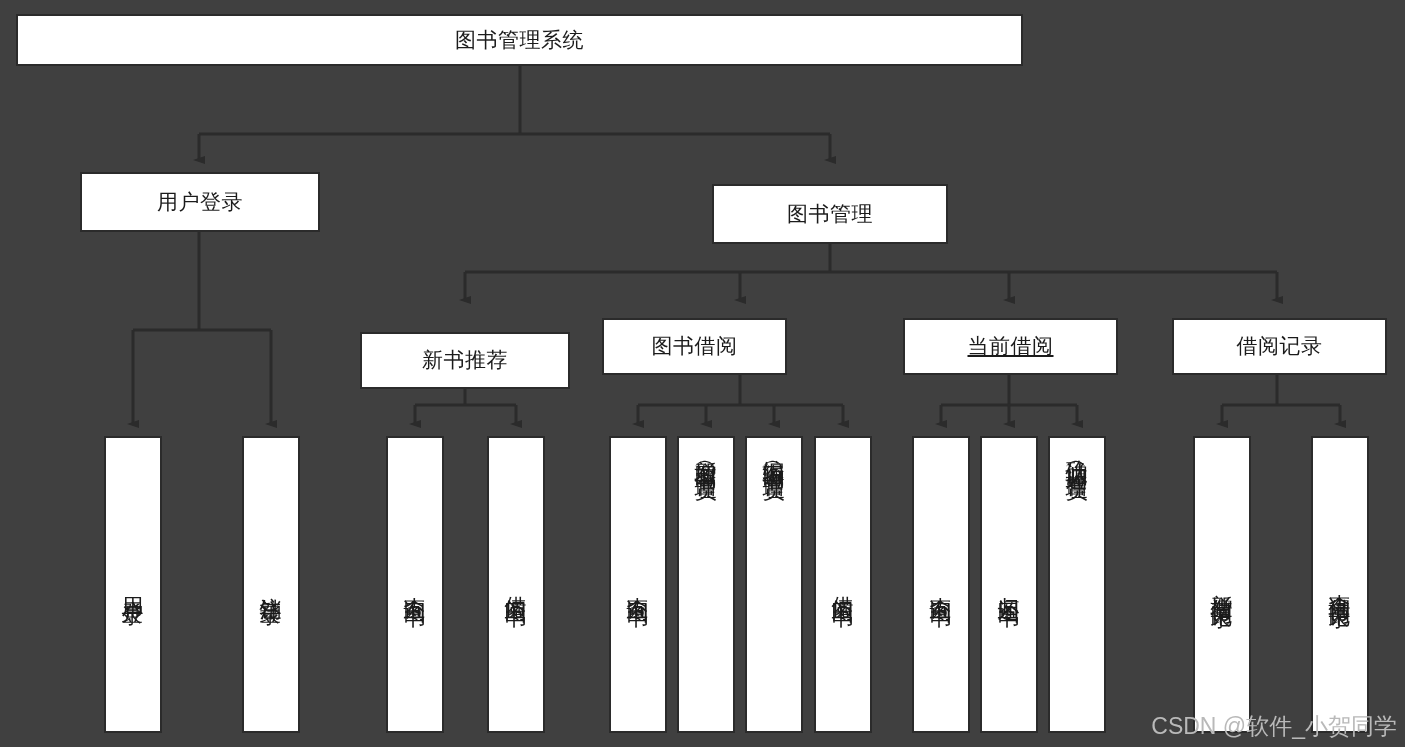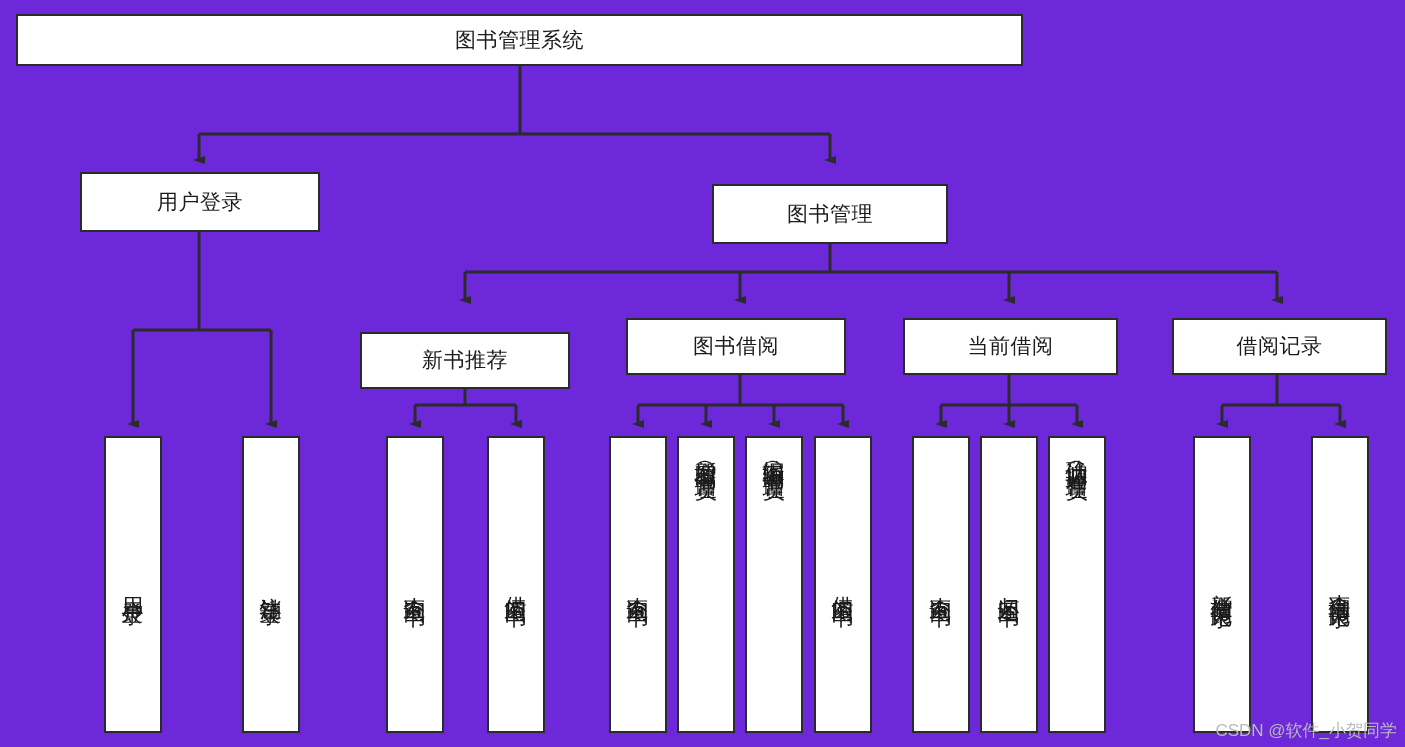--- a/index.html
+++ b/index.html
@@ -7,21 +7,21 @@
     padding: 0;
     background: #ffffff;
   }
   body {
     font-family: "Liberation Sans", "DejaVu Sans", sans-serif;
   }
   #diagram-canvas {
     position: relative;
     width: 1405px;
     height: 747px;
-    background: #6d28d9;
+    background: #404040;
     overflow: hidden;
   }
   svg.connectors {
     position: absolute;
     left: 0;
     top: 0;
     width: 1405px;
     height: 747px;
     pointer-events: none;
   }
@@ -57,21 +57,21 @@
     margin: 0 auto;
   }
   .node.vertical.centered {
     align-items: center;
     padding-top: 0;
   }
   #watermark {
     position: absolute;
     right: 8px;
     bottom: 5px;
-    font-size: 17px;
+    font-size: 23px;
     color: #b9b9b9;
     white-space: nowrap;
     font-family: "Liberation Sans", "DejaVu Sans", sans-serif;
   }
 </style>
 </head>
 <body>
 
 <div id="diagram-canvas">
 
@@ -132,24 +132,24 @@
   <div class="node horizontal" style="left:80px; top:172px; width:240px; height:60px;">
     <span class="label">用户登录</span>
   </div>
   <div class="node horizontal" style="left:712px; top:184px; width:236px; height:60px;">
     <span class="label">图书管理</span>
   </div>
 
   <div class="node horizontal" style="left:360px; top:332px; width:210px; height:57px;">
     <span class="label">新书推荐</span>
   </div>
-  <div class="node horizontal" style="left:626px; top:318px; width:220px; height:57px;justify-content:center;">
+  <div class="node horizontal" style="left:602px; top:318px; width:185px; height:57px;justify-content:center;">
     <span class="label">图书借阅</span>
   </div>
-  <div class="node horizontal" style="left:903px; top:318px; width:215px; height:57px;">
+  <div class="node horizontal" style="left:903px; top:318px; width:215px; height:57px;text-decoration:underline;">
     <span class="label">当前借阅</span>
   </div>
   <div class="node horizontal" style="left:1172px; top:318px; width:215px; height:57px;align-items:center;">
     <span class="label">借阅记录</span>
   </div>
 
   <div class="node vertical centered" style="left:104px; top:436px; width:58px; height:297px;">
     <span class="label">用户登录</span>
   </div>
   <div class="node vertical centered" style="left:242px; top:436px; width:58px; height:297px;">

